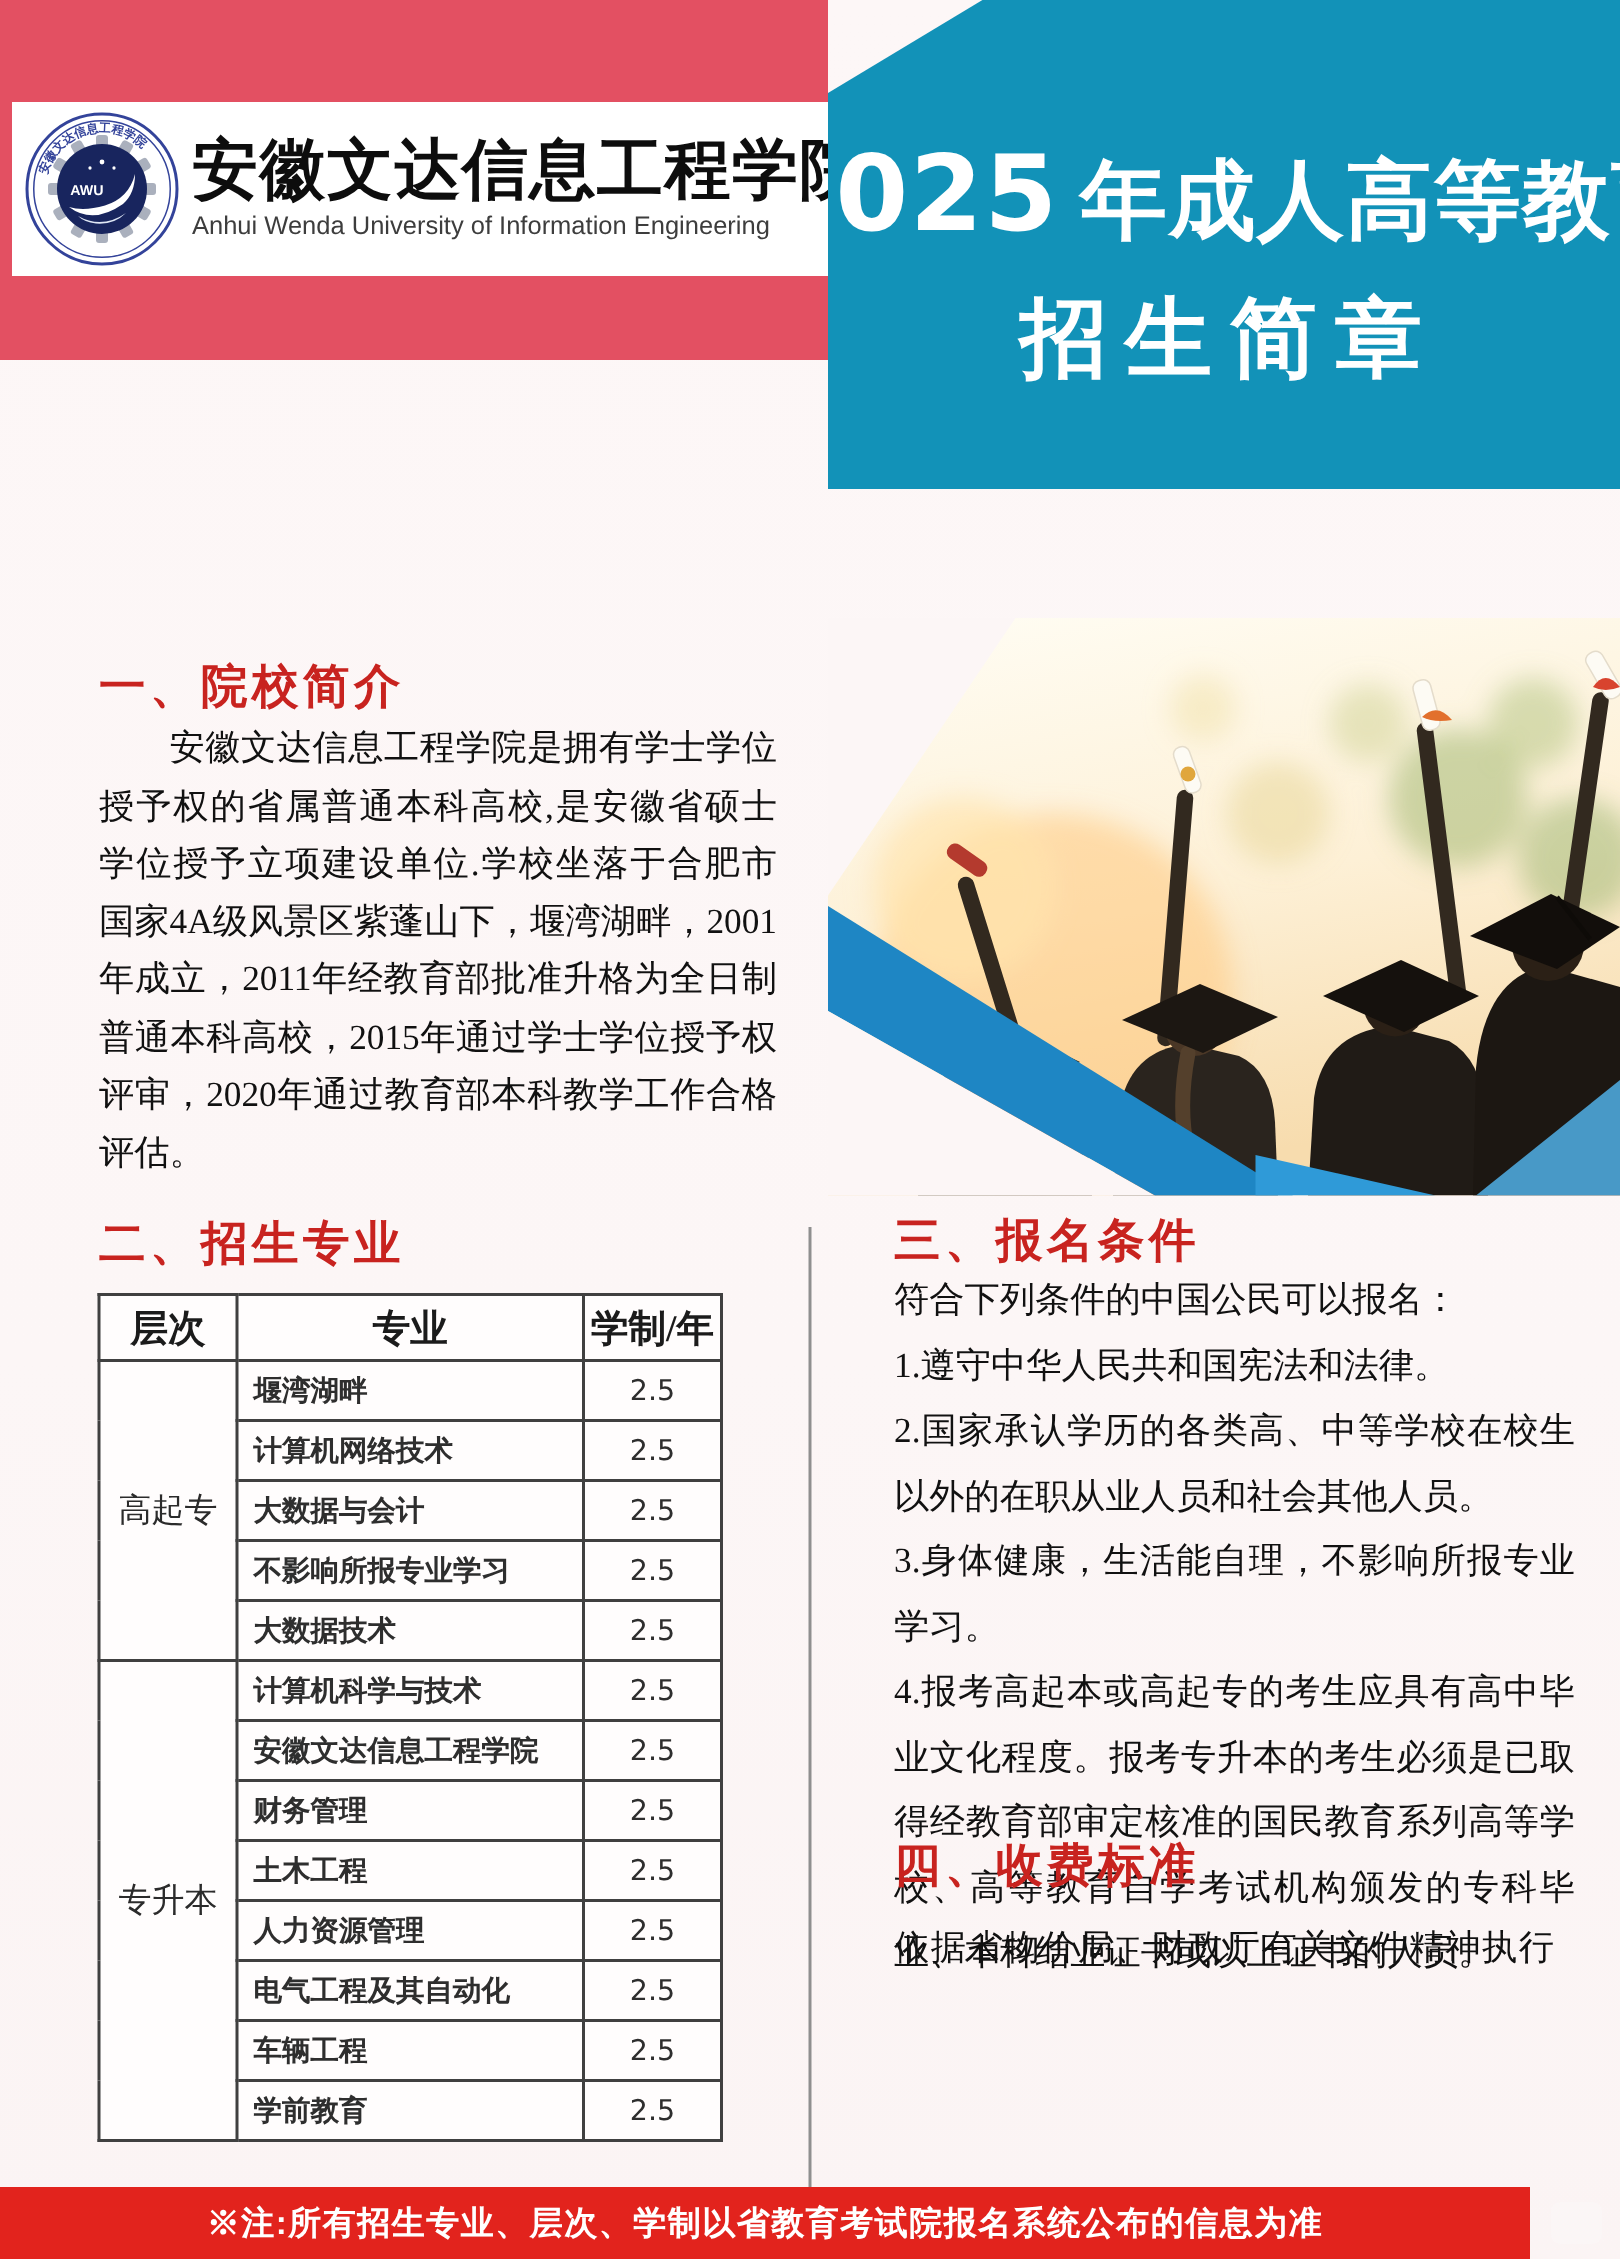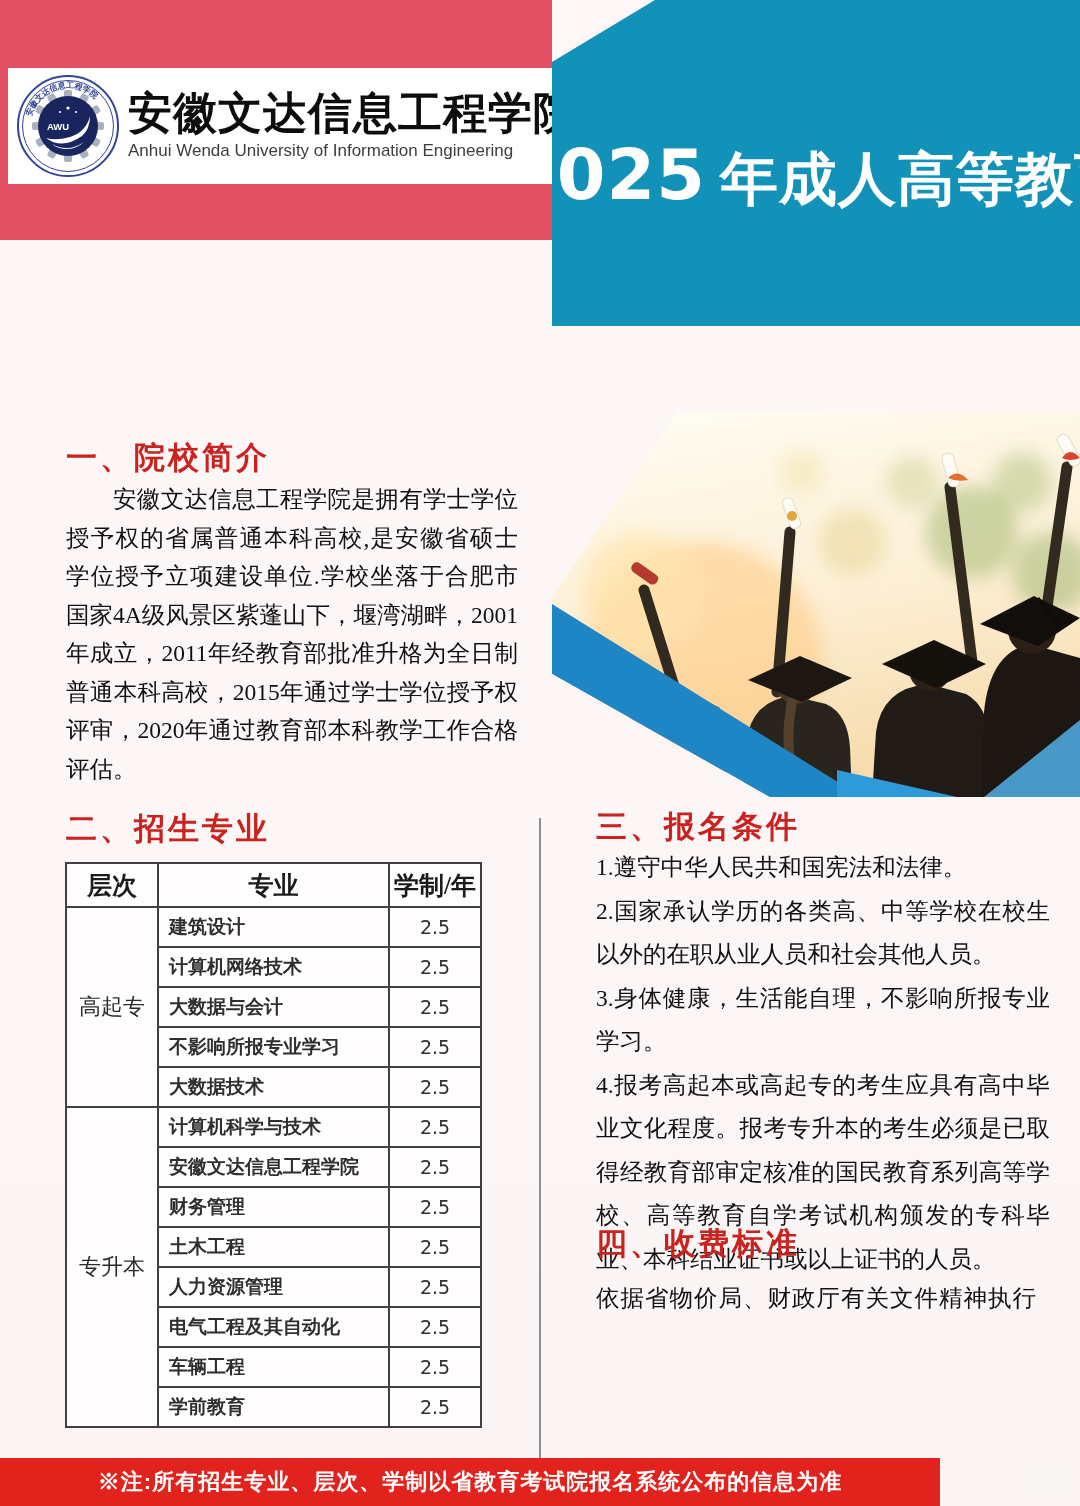--- a/index.html
+++ b/index.html
@@ -46,21 +46,21 @@
   .major-cell{width:218px;font-size:19px;padding-left:10px;font-family:"Liberation Sans",sans-serif;
     font-weight:bold;color:#2e2e2e;}
   .years-cell{width:88px;font-size:19px;text-align:center;font-family:"DejaVu Sans",sans-serif;color:#2e2e2e;}
   
   .v-divider{position:absolute;left:539px;top:818px;width:2px;height:640px;background:#8f8f8f;}
   .conditions{position:absolute;left:596px;top:846px;width:454px;font-size:23.5px;line-height:43.5px;
     text-align:justify;color:#111;}
   .conditions p{margin:0;}
   .fees-body{position:absolute;left:596px;top:1282px;width:454px;font-size:23.5px;color:#111;letter-spacing:1px;}
   
-  .footer{position:absolute;left:0;top:1458px;width:940px;height:48px;background:#e2231d;
+  .footer{position:absolute;left:0;top:1458px;width:1020px;height:48px;background:#e2231d;
     display:flex;align-items:center;justify-content:center;}
   .footer-note{color:#ffffff;font-family:"Liberation Sans",sans-serif;font-weight:bold;font-size:22px;letter-spacing:1px;}
   .watermark{position:absolute;right:12px;top:1468px;width:34px;height:28px;border-radius:6px;
     background:rgba(255,255,255,0.18);}
 </style>
 </head>
 <body>
 
 <div class="page">
 
@@ -100,20 +100,21 @@
       <div class="logo-zh">安徽文达信息工程学院</div>
       <div class="logo-en">Anhui Wenda University of Information Engineering</div>
     </div>
   </div>
 
   <div class="blue-banner">
     <div class="banner-line1">
       <span class="banner-year">2025</span>
       <span class="banner-zh1">年成人高等教育</span>
     </div>
+    <div class="banner-line2">招生简章</div>
   </div>
 
   <div class="sec-title" id="title-intro">一、院校简介</div>
   <div class="intro-body">安徽文达信息工程学院是拥有学士学位授予权的省属普通本科高校,是安徽省硕士学位授予立项建设单位.学校坐落于合肥市国家4A级风景区紫蓬山下，堰湾湖畔，2001年成立，2011年经教育部批准升格为全日制普通本科高校，2015年通过学士学位授予权评审，2020年通过教育部本科教学工作合格评估。</div>
 
   <div class="photo">
     <svg width="528" height="385" viewBox="0 0 528 385">
       <defs>
         <linearGradient id="warm" x1="0" y1="0" x2="0.25" y2="1">
           <stop offset="0" stop-color="#fffdf4"></stop>
@@ -184,21 +185,21 @@
     <thead>
       <tr>
         <th class="level-cell">层次</th>
         <th>专业</th>
         <th>学制/年</th>
       </tr>
     </thead>
     <tbody id="majors-tbody">
         <tr>
           <td class="level-cell" rowspan="5">高起专</td>
-          <td class="major-cell">建筑设计</td>
+          <td class="major-cell">堰湾湖畔</td>
           <td class="years-cell">2.5</td>
         </tr>
         <tr>
           <td class="major-cell">计算机网络技术</td>
           <td class="years-cell">2.5</td>
         </tr>
         <tr>
           <td class="major-cell">大数据与会计</td>
           <td class="years-cell">2.5</td>
         </tr>
@@ -243,20 +244,21 @@
           <td class="major-cell">学前教育</td>
           <td class="years-cell">2.5</td>
         </tr>
       </tbody>
   </table>
 
   <div class="v-divider"></div>
 
   <div class="sec-title" id="title-conditions">三、报名条件</div>
   <div class="conditions">
+    <p>符合下列条件的中国公民可以报名：</p>
     <p>1.遵守中华人民共和国宪法和法律。</p>
     <p>2.国家承认学历的各类高、中等学校在校生以外的在职从业人员和社会其他人员。</p>
     <p>3.身体健康，生活能自理，不影响所报专业学习。</p>
     <p>4.报考高起本或高起专的考生应具有高中毕业文化程度。报考专升本的考生必须是已取得经教育部审定核准的国民教育系列高等学校、高等教育自学考试机构颁发的专科毕业、本科结业证书或以上证书的人员。</p>
   </div>
 
   <div class="sec-title" id="title-fees">四、收费标准</div>
   <div class="fees-body">依据省物价局、财政厅有关文件精神执行</div>
 
   <div class="footer">

